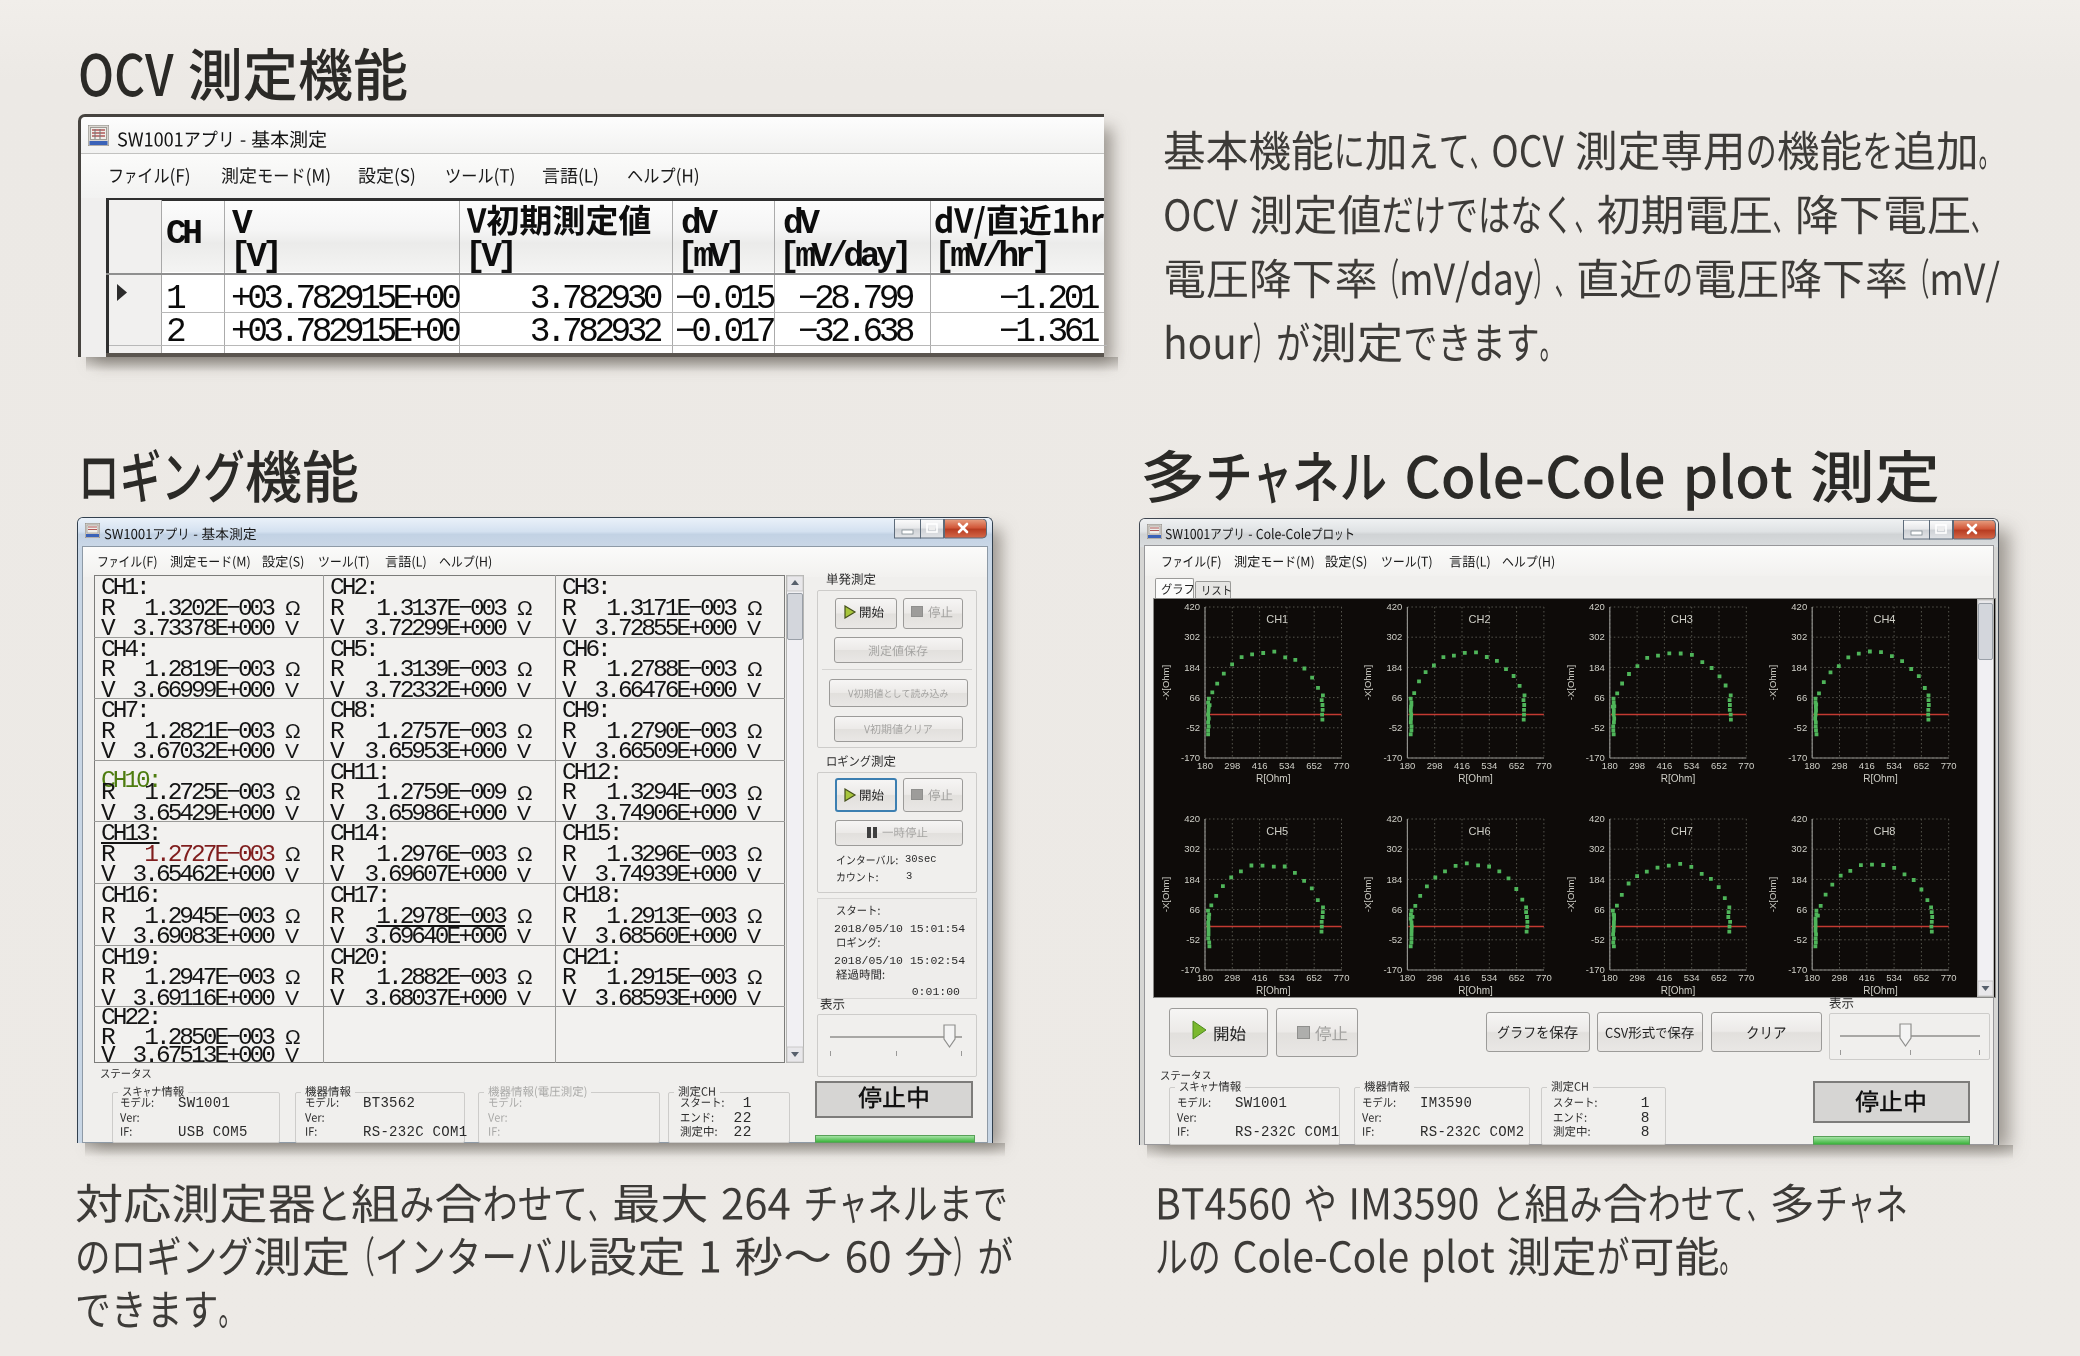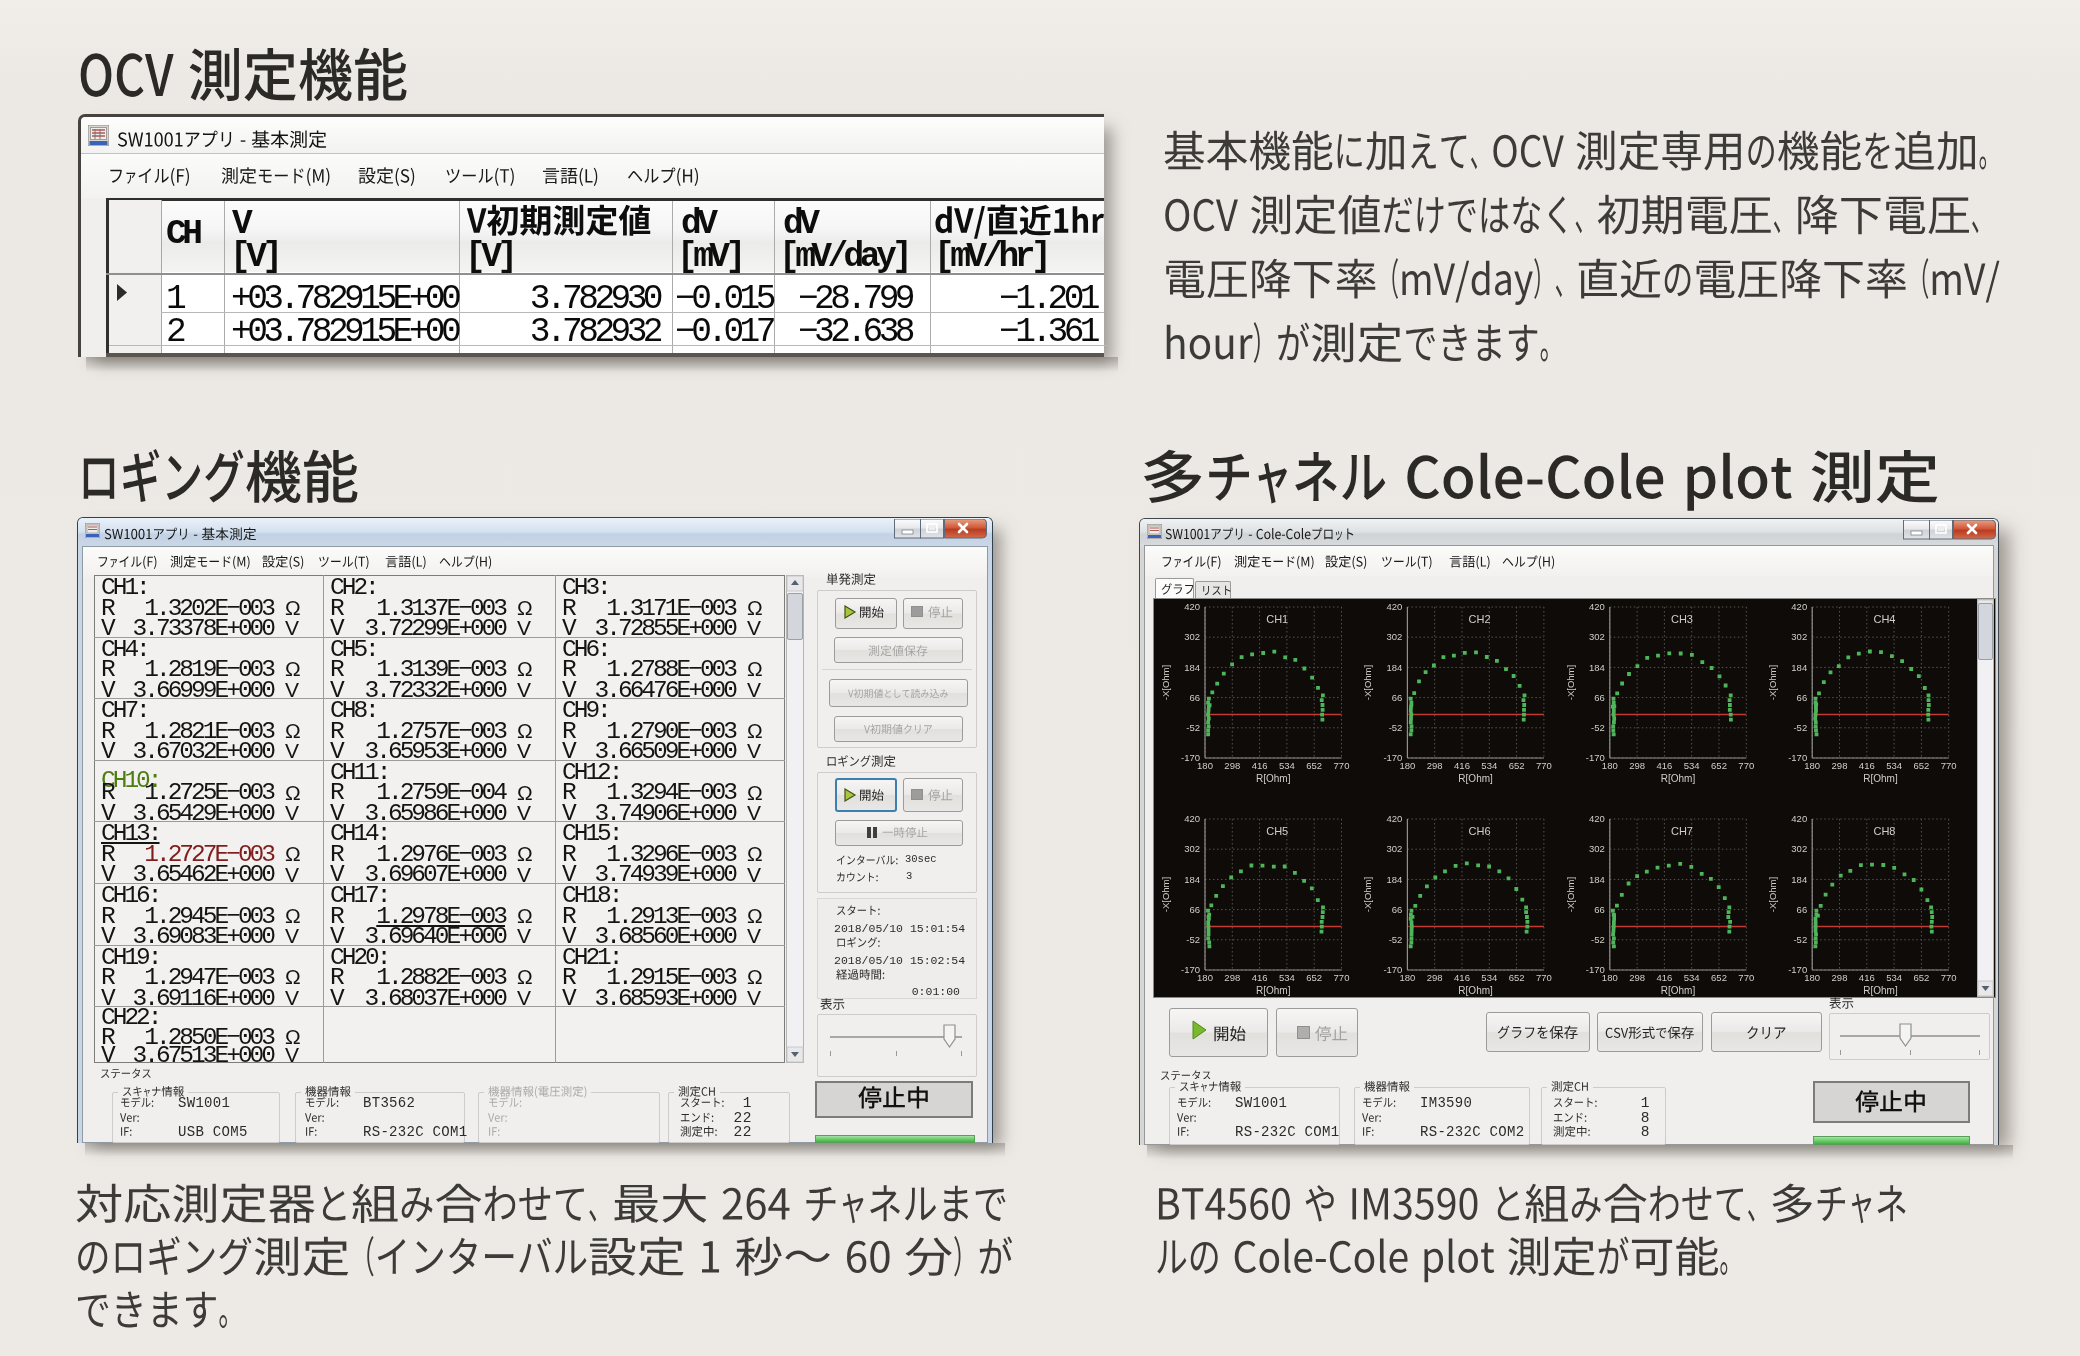--- a/index.html
+++ b/index.html
@@ -800,21 +800,21 @@
 <div style="position:absolute;left:747px;top:739.4px;font:400 21px/23px Liberation Sans,sans-serif;color:#141414;white-space:pre;">V</div>
 <div style="position:absolute;left:101px;top:758.8px;font:400 24.5px/27px Liberation Mono,monospace;color:#4d7c0f;white-space:pre;letter-spacing:-3.0px;margin-top:8px;">CH10:</div>
 <div style="position:absolute;left:101px;top:779.3px;font:400 24.5px/27px Liberation Mono,monospace;color:#141414;white-space:pre;letter-spacing:-3.0px;">R</div>
 <div style="position:absolute;right:1807px;top:779.3px;font:400 24.5px/27px Liberation Mono,monospace;color:#141414;white-space:pre;letter-spacing:-3.0px;">1.2725E−003</div>
 <div style="position:absolute;left:285px;top:780.5px;font:400 21px/23px Liberation Sans,sans-serif;color:#141414;white-space:pre;">Ω</div>
 <div style="position:absolute;left:101px;top:799.8px;font:400 24.5px/27px Liberation Mono,monospace;color:#141414;white-space:pre;letter-spacing:-3.0px;">V</div>
 <div style="position:absolute;right:1807px;top:799.8px;font:400 24.5px/27px Liberation Mono,monospace;color:#141414;white-space:pre;letter-spacing:-3.0px;">3.65429E+000</div>
 <div style="position:absolute;left:285px;top:801.0px;font:400 21px/23px Liberation Sans,sans-serif;color:#141414;white-space:pre;">V</div>
 <div style="position:absolute;left:330px;top:758.8px;font:400 24.5px/27px Liberation Mono,monospace;color:#141414;white-space:pre;letter-spacing:-3.0px;">CH11:</div>
 <div style="position:absolute;left:330px;top:779.3px;font:400 24.5px/27px Liberation Mono,monospace;color:#141414;white-space:pre;letter-spacing:-3.0px;">R</div>
-<div style="position:absolute;right:1575px;top:779.3px;font:400 24.5px/27px Liberation Mono,monospace;color:#141414;white-space:pre;letter-spacing:-3.0px;">1.2759E−004</div>
+<div style="position:absolute;right:1575px;top:779.3px;font:400 24.5px/27px Liberation Mono,monospace;color:#141414;white-space:pre;letter-spacing:-3.0px;">1.2759E−009</div>
 <div style="position:absolute;left:517px;top:780.5px;font:400 21px/23px Liberation Sans,sans-serif;color:#141414;white-space:pre;">Ω</div>
 <div style="position:absolute;left:330px;top:799.8px;font:400 24.5px/27px Liberation Mono,monospace;color:#141414;white-space:pre;letter-spacing:-3.0px;">V</div>
 <div style="position:absolute;right:1575px;top:799.8px;font:400 24.5px/27px Liberation Mono,monospace;color:#141414;white-space:pre;letter-spacing:-3.0px;">3.65986E+000</div>
 <div style="position:absolute;left:517px;top:801.0px;font:400 21px/23px Liberation Sans,sans-serif;color:#141414;white-space:pre;">V</div>
 <div style="position:absolute;left:562px;top:758.8px;font:400 24.5px/27px Liberation Mono,monospace;color:#141414;white-space:pre;letter-spacing:-3.0px;">CH12:</div>
 <div style="position:absolute;left:562px;top:779.3px;font:400 24.5px/27px Liberation Mono,monospace;color:#141414;white-space:pre;letter-spacing:-3.0px;">R</div>
 <div style="position:absolute;right:1345px;top:779.3px;font:400 24.5px/27px Liberation Mono,monospace;color:#141414;white-space:pre;letter-spacing:-3.0px;">1.3294E−003</div>
 <div style="position:absolute;left:747px;top:780.5px;font:400 21px/23px Liberation Sans,sans-serif;color:#141414;white-space:pre;">Ω</div>
 <div style="position:absolute;left:562px;top:799.8px;font:400 24.5px/27px Liberation Mono,monospace;color:#141414;white-space:pre;letter-spacing:-3.0px;">V</div>
 <div style="position:absolute;right:1345px;top:799.8px;font:400 24.5px/27px Liberation Mono,monospace;color:#141414;white-space:pre;letter-spacing:-3.0px;">3.74906E+000</div>

